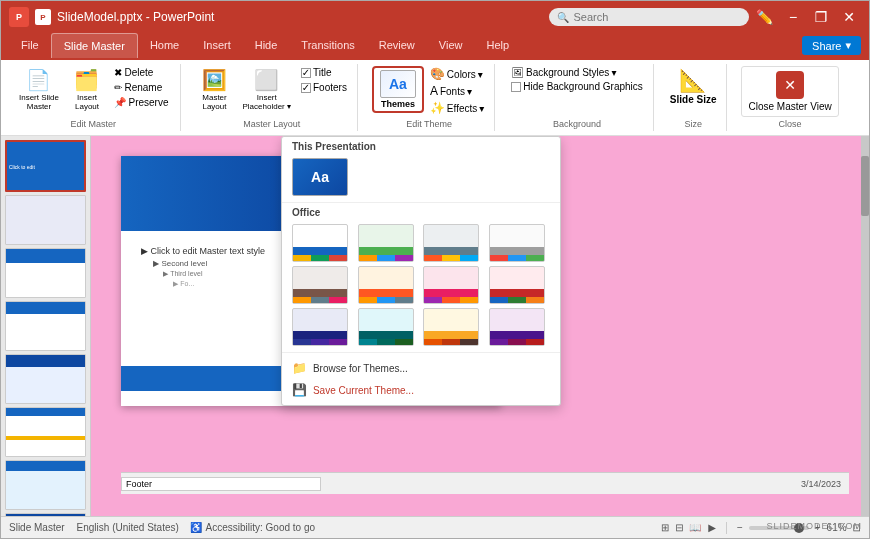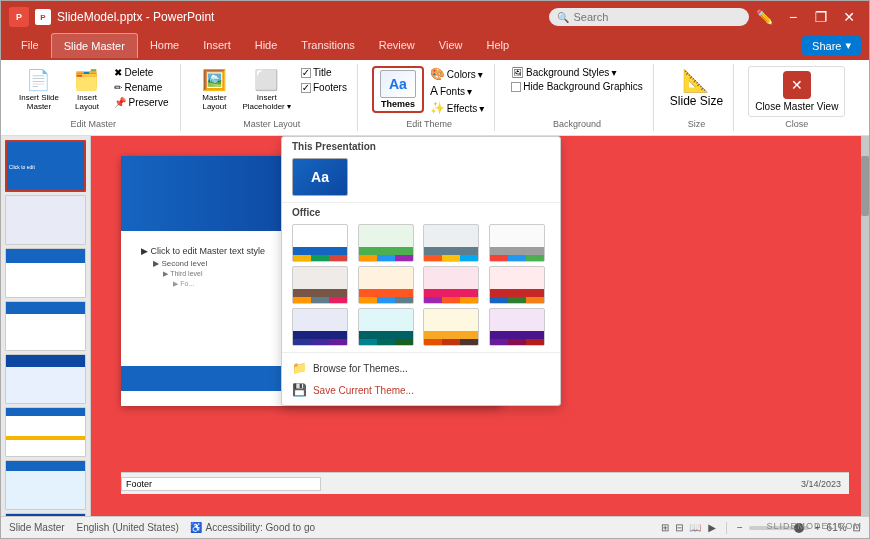--- a/index.html
+++ b/index.html
@@ -48,21 +48,21 @@
     .main-area { display: flex; flex: 1; overflow: hidden; }
 
     
     .sidebar { width: 90px; background: #e8e8e8; border-right: 1px solid #ccc; overflow-y: auto; padding: 4px; display: flex; flex-direction: column; gap: 3px; }
     .slide-thumb { border: 1px solid #ccc; background: #fff; cursor: pointer; position: relative; border-radius: 1px; }
     .slide-thumb.active { border: 2px solid #c0392b; }
     .slide-thumb-inner { width: 100%; height: 48px; background: linear-gradient(135deg, #1565c0 0%, #0d47a1 60%, #1976d2 100%); }
     .slide-thumb-1 { background: #1565c0; }
 
     
-    .canvas-area { flex: 1; background: #ef4444; position: relative; overflow: hidden; display: flex; flex-direction: column; }
+    .canvas-area { flex: 1; background: #f9a8d4; position: relative; overflow: hidden; display: flex; flex-direction: column; }
     .slide-canvas { background: #fff; margin: 20px auto; width: 420px; height: 270px; position: relative; overflow: hidden; box-shadow: 0 2px 8px rgba(0,0,0,0.3); }
 
     
     .footer-bar { background: #f0f0f0; border-top: 1px solid #ccc; height: 22px; display: flex; align-items: center; padding: 0 8px; font-size: 10px; color: #555; flex-shrink: 0; }
     .footer-left { display: flex; gap: 12px; }
     .footer-right { margin-left: auto; display: flex; align-items: center; gap: 6px; }
     .zoom-slider { width: 60px; height: 4px; background: #ccc; border-radius: 2px; position: relative; }
     .zoom-thumb { width: 10px; height: 10px; background: #555; border-radius: 50%; position: absolute; top: -3px; left: 75%; }
 
     
@@ -223,21 +223,21 @@
             </div>
           </div>
         </div>
         <div class="ribbon-group-label">Background</div>
       </div>
 
       <div class="ribbon-group">
         <div class="ribbon-group-items">
           <div class="slide-size-btn">
             <span style="font-size:22px;">📐</span>
-            <span style="font-size:12px;">Slide
+            <span style="font-size:10px;font-weight:bold;">Slide
 Size</span>
           </div>
         </div>
         <div class="ribbon-group-label">Size</div>
       </div>
 
       <div class="ribbon-group" style="border-right:none;">
         <div class="ribbon-group-items">
           <div class="close-master-btn">
             <div class="close-icon-red">✕</div>

